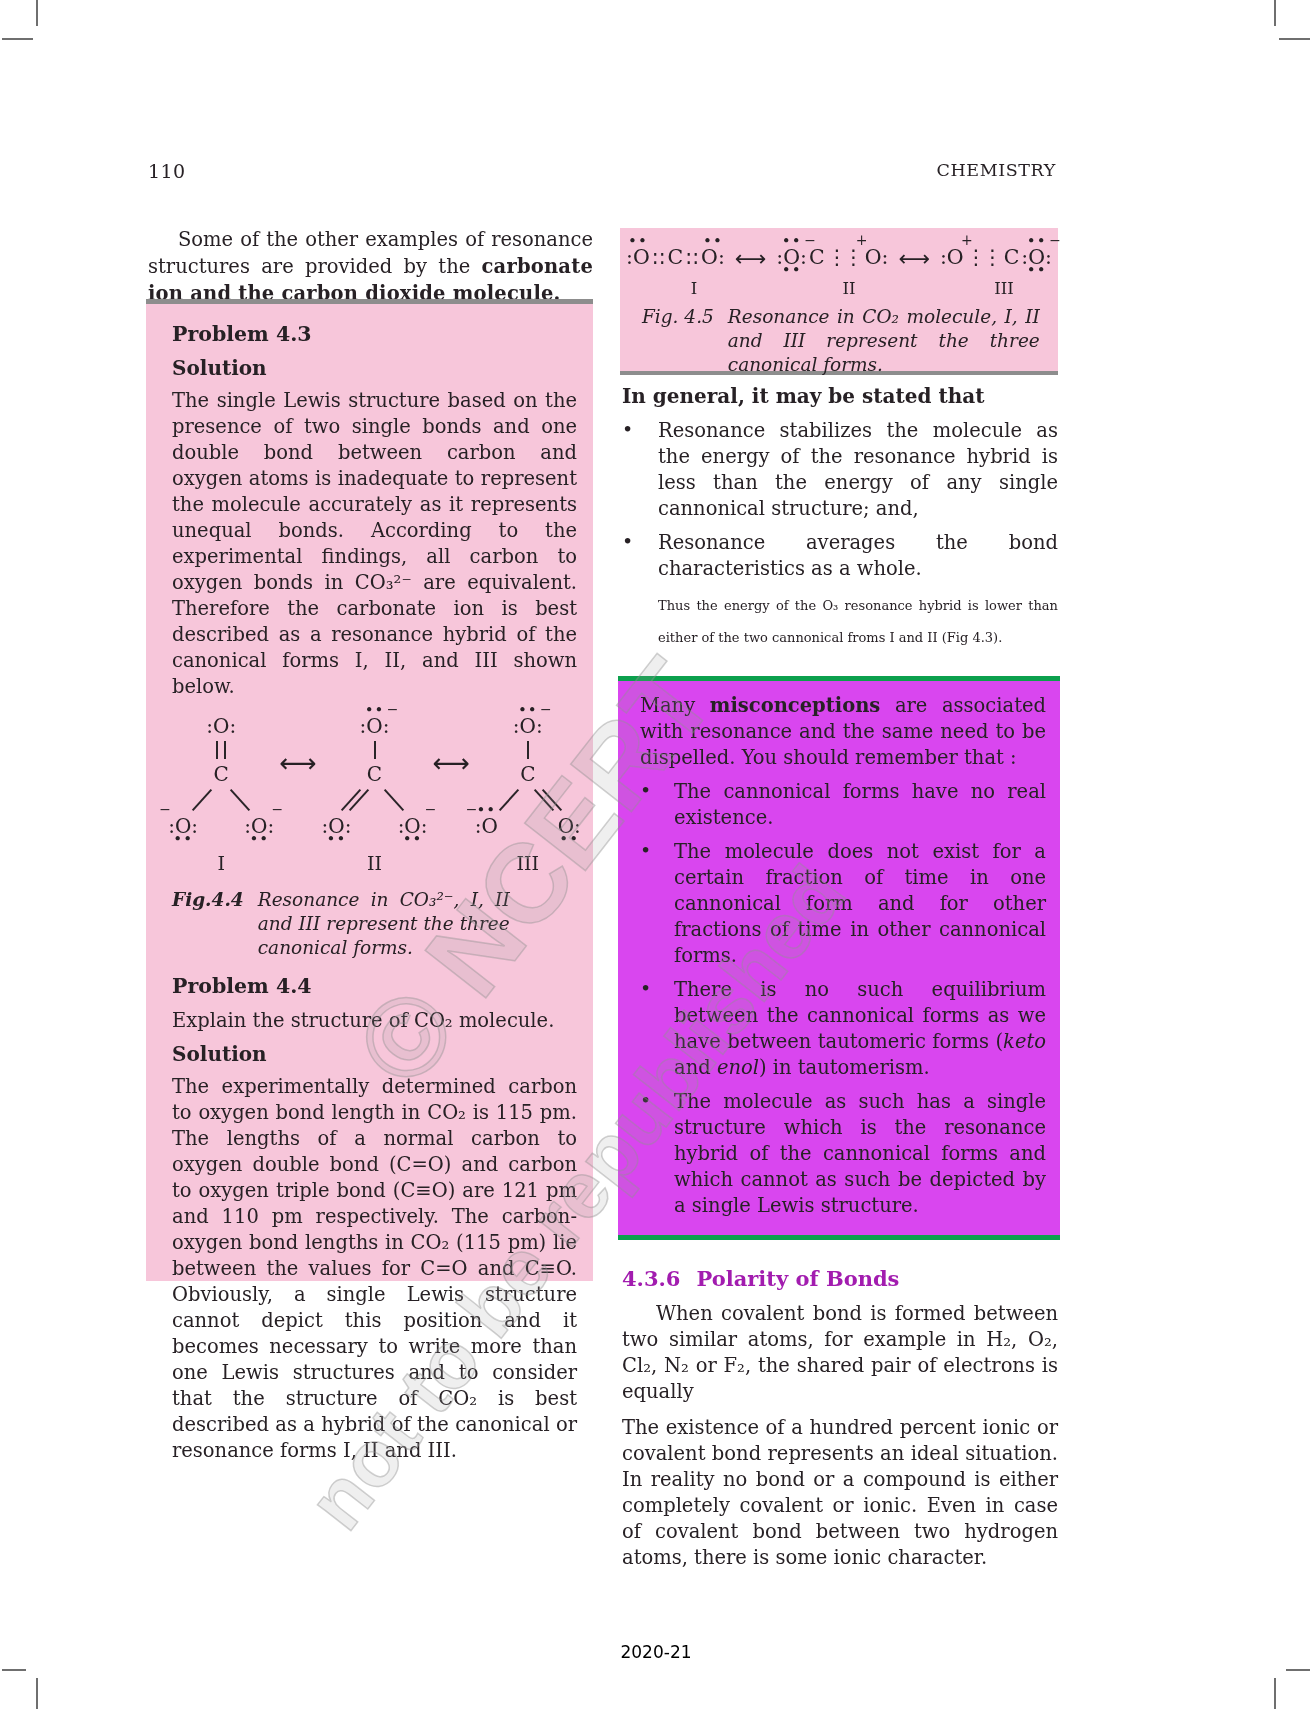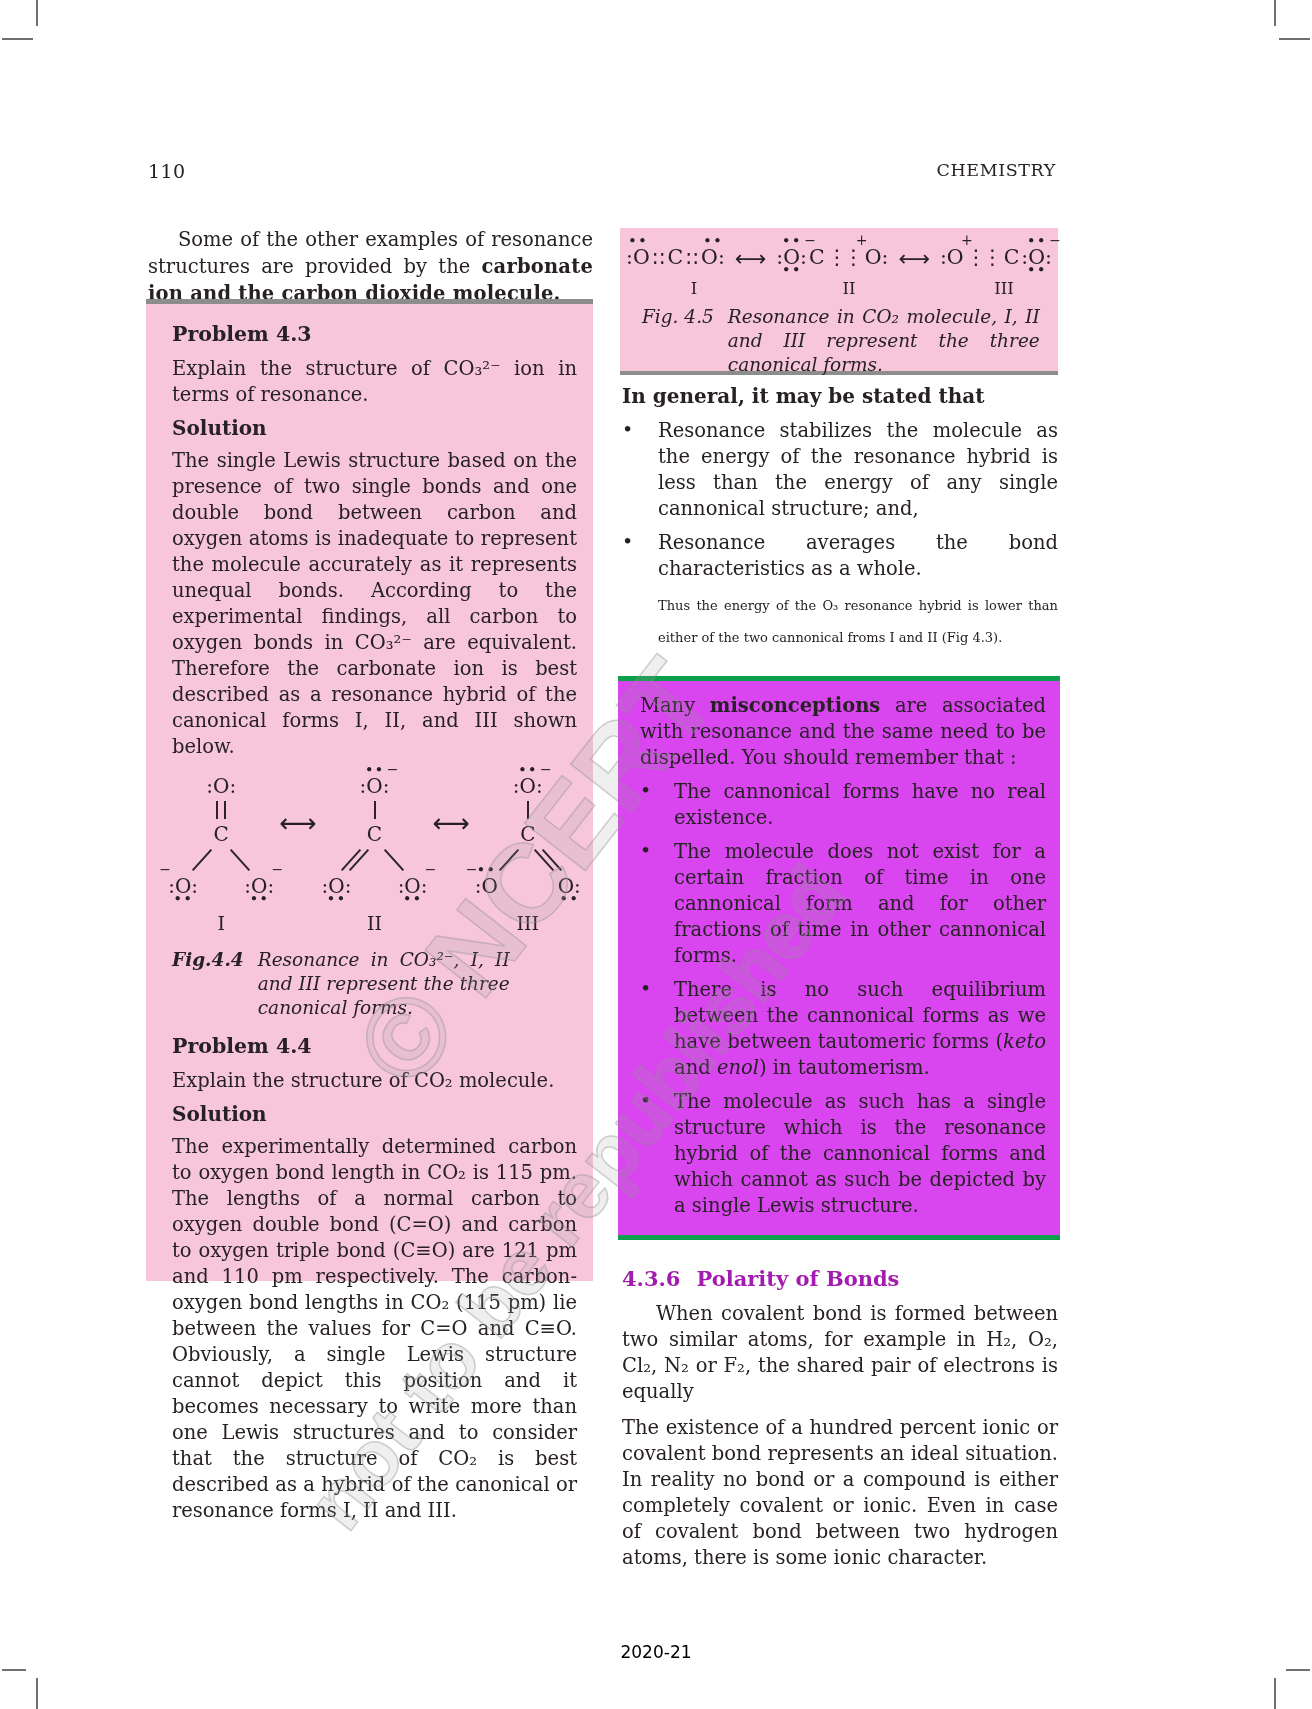--- a/index.html
+++ b/index.html
@@ -109,21 +109,20 @@
 
 <div class="pagehead" id="page-number">110</div>
 <div class="pagehead" id="journal-title" style="position:absolute;text-align:center;">CHEMISTRY</div>
 
 <div class="col-left">
   <p class="intro"><span>Some of the other examples of resonance structures are provided by the </span><b>carbonate ion and the carbon dioxide molecule.</b></p>
 </div>
 
 <div class="problem-box" id="pink-box" style="background: rgb(247, 198, 218);">
   <div class="problem-title">Problem 4.3</div>
-  <p class="pbox-par">Explain the structure of CO₃²⁻ ion in terms of resonance.</p>
   <div class="sol-label">Solution</div>
   <p class="pbox-par">The single Lewis structure based on the presence of two single bonds and one double bond between carbon and oxygen atoms is inadequate to represent the molecule accurately as it represents unequal bonds. According to the experimental findings, all carbon to oxygen bonds in CO₃²⁻ are equivalent. Therefore the carbonate ion is best described as a resonance hybrid of the canonical forms I, II, and III shown below.</p>
 
   <div class="fig44-row" id="fig44-structures">
       <div class="carb-wrap">
         <div class="carb">
           <span class="atom a-top">:O:</span>
           <div class="vline" style="left: calc(50% - 5px);"></div>
           <div class="vline" style="left: calc(50% + 3px);"></div>
           <span class="a-c" style="position: absolute;">C</span>

